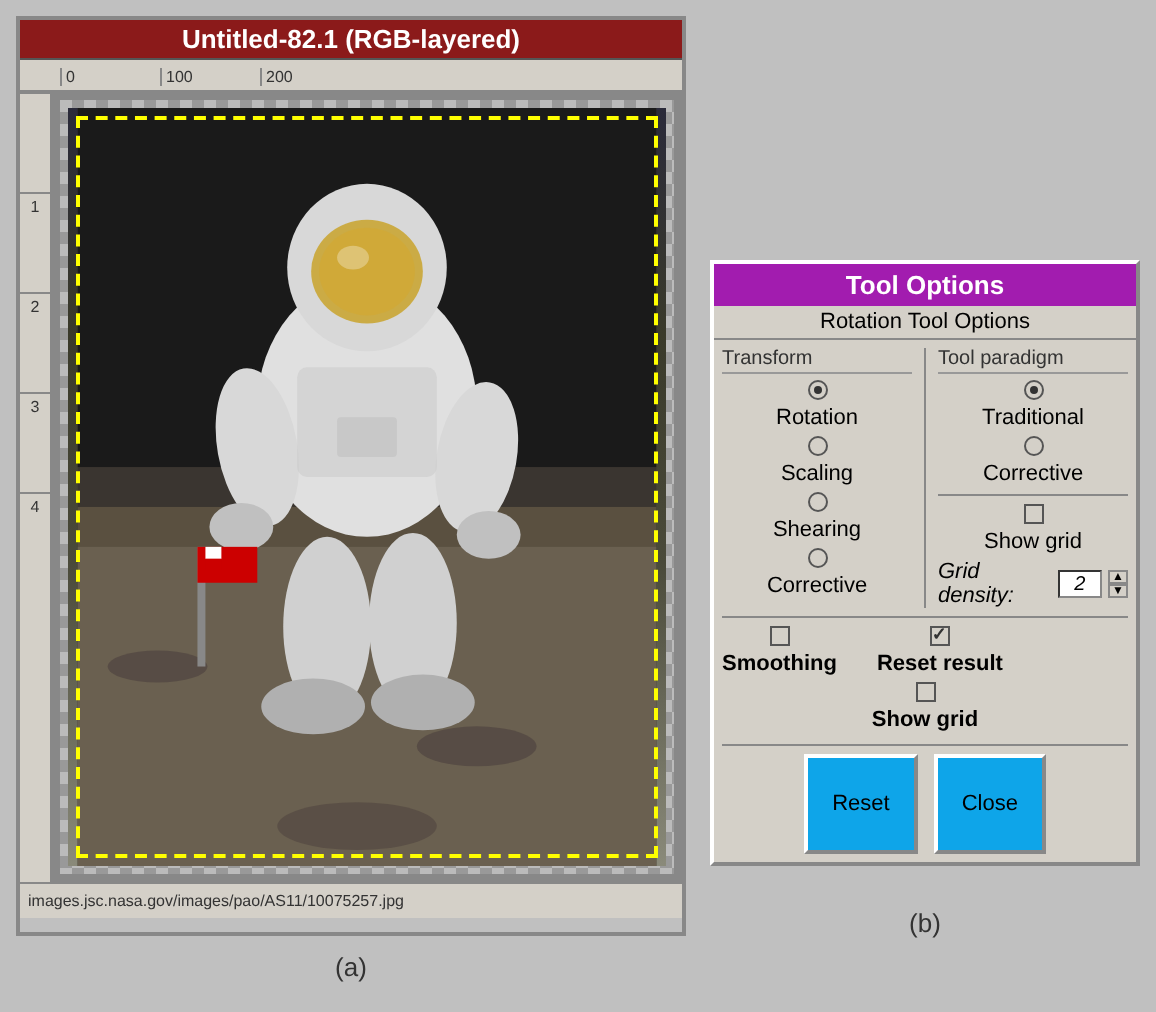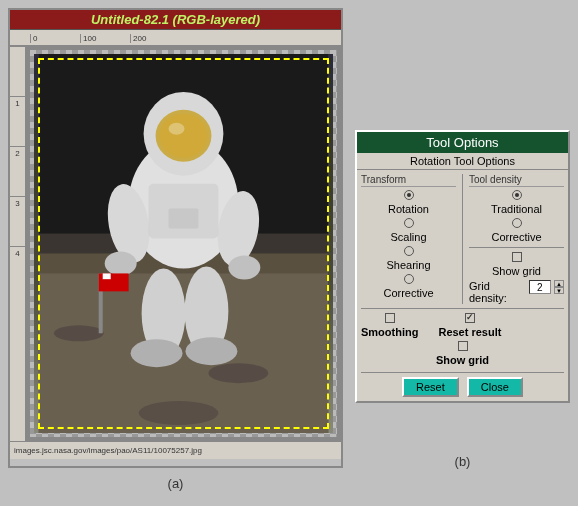--- a/index.html
+++ b/index.html
@@ -18,27 +18,26 @@
       position: absolute;
       left: 8px;
       top: 8px;
       width: 335px;
       height: 460px;
       background: #c0c0c0;
       border: 2px solid #888;
     }
     .image-window-titlebar {
       background: #8b1a1a;
-      color: #bef264;
+      color: #ffffff;
       text-align: center;
       font-size: 13px;
       font-weight: bold;
       padding: 2px 4px;
       border-bottom: 1px solid #555;
-      font-style: italic;
     }
     .image-window-ruler-top {
       height: 16px;
       background: #d4d0c8;
       border-bottom: 1px solid #888;
       display: flex;
       align-items: flex-end;
       padding-left: 20px;
       overflow: hidden;
       position: relative;
@@ -152,25 +151,25 @@
       position: absolute;
       right: 8px;
       top: 130px;
       width: 215px;
       background: #d4d0c8;
       border: 2px solid #888;
       border-top: 2px solid #fff;
       border-left: 2px solid #fff;
     }
     .tool-options-titlebar {
-      background: #14532d;
+      background: #a21caf;
       color: white;
       text-align: center;
       font-size: 13px;
-      font-weight: normal;
+      font-weight: bold;
       padding: 3px 16px;
     }
     .tool-options-subtitle {
       background: #d4d0c8;
       text-align: center;
       font-size: 11px;
       padding: 2px 4px;
       border-bottom: 1px solid #888;
     }
     .tool-options-body {
@@ -245,24 +244,25 @@
     .divider {
       border-top: 1px solid #888;
       margin: 4px 0;
     }
     .bottom-options {
       margin-top: 2px;
       font-weight: bold;
     }
     .grid-density-row {
       display: flex;
-      align-items: flex-start;
+      align-items: center;
       gap: 3px;
       font-size: 11px;
       margin-top: 2px;
+      font-style: italic;
     }
     .spin-input {
       width: 24px;
       height: 14px;
       border: 1px inset #888;
       background: white;
       text-align: center;
       font-size: 10px;
       display: inline-flex;
       align-items: center;
@@ -286,25 +286,25 @@
     }
     .button-row {
       display: flex;
       gap: 8px;
       justify-content: center;
       margin-top: 6px;
       padding-top: 4px;
       border-top: 1px solid #888;
     }
     .win-button {
-      background: #14b8a6;
+      background: #0ea5e9;
       border: 2px solid #888;
       border-top-color: #fff;
       border-left-color: #fff;
-      padding: 2px 12px;
+      padding: 17px 12px;
       font-size: 11px;
       cursor: pointer;
       min-width: 50px;
       text-align: center;
     }
     .label-b {
       text-align: center;
       font-size: 13px;
       color: #333;
       margin-top: 6px;
@@ -412,21 +412,21 @@
           <span class="radio-btn"></span>
           <span>Shearing</span>
         </div>
         <div class="option-row">
           <span class="radio-btn"></span>
           <span>Corrective</span>
         </div>
       </div>
 
       <div class="col-right">
-        <div class="col-header">Tool density</div>
+        <div class="col-header">Tool paradigm</div>
 
         <div class="option-row">
           <span class="radio-btn selected"></span>
           <span>Traditional</span>
         </div>
         <div class="option-row">
           <span class="radio-btn"></span>
           <span>Corrective</span>
         </div>
 

